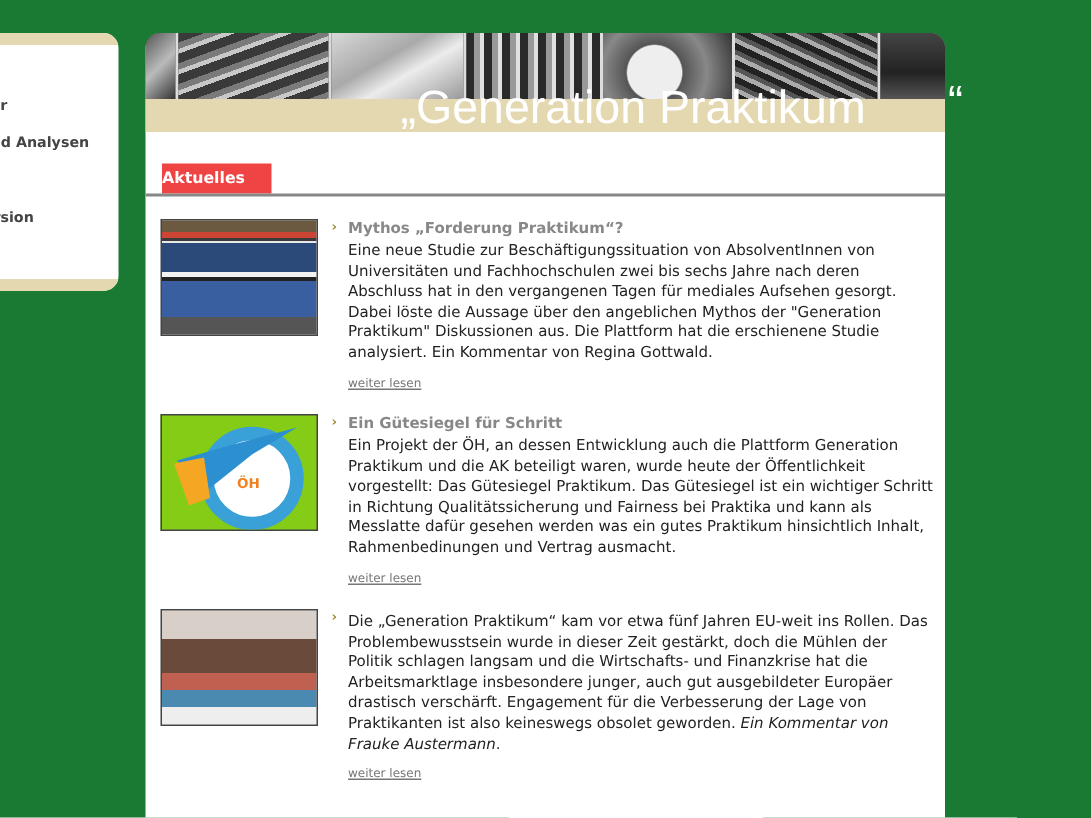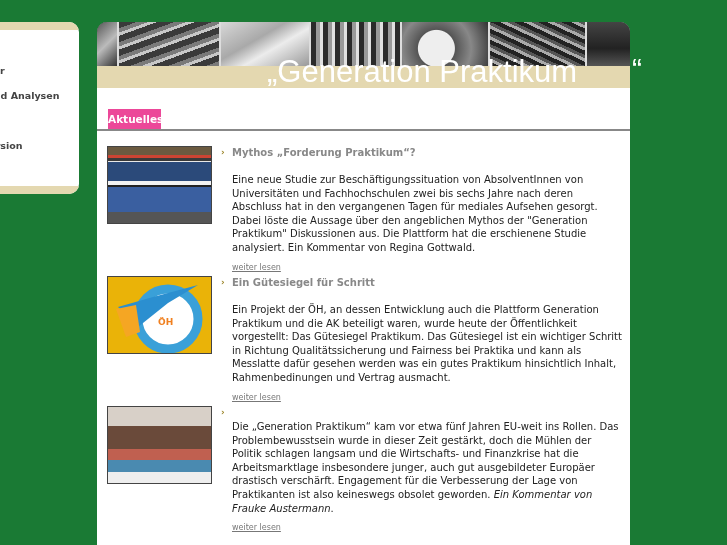--- a/index.html
+++ b/index.html
@@ -31,34 +31,34 @@
   .banner-title {
     position:absolute; left:170px; top:32px; font-family:"Liberation Sans", sans-serif;
     font-size:31px; color:#fff; white-space:nowrap; letter-spacing:0px;
   }
   .close-quote {
     position:absolute; left:632px; top:52px; font-family:"Liberation Sans", sans-serif;
     font-size:30px; color:#fff;
   }
 
   .tab {
-    position:absolute; left:11px; top:87px; width:53px; height:20px; background:#ec4899;
-    color:#fff; font-weight:bold; font-size:10.5px; text-align:center; line-height:20px;
+    position:absolute; left:11px; top:87px; width:73px; height:20px; background:#ef4444;
+    color:#fff; font-weight:bold; font-size:10.5px; line-height:20px;
   }
   .tabline { position:absolute; left:0; top:107px; width:533px; height:2px; background:#888; }
 
   .article { position:absolute; left:10px; width:515px; }
   .thumb {
     position:absolute; left:0; top:0; width:105px; height:78px; border:1px solid #444; box-sizing:border-box; overflow:hidden;
   }
   .content { position:absolute; left:125px; top:0; width:390px; }
   .date { font-size:8.5px; font-weight:bold; color:#a08a30; line-height:11px; }
   .title { font-size:10px; font-weight:bold; color:#888; line-height:13px; position:relative; }
   .title .arrow { position:absolute; left:-11px; top:0; color:#a08a30; font-size:9px; }
-  .body { font-size:10px; color:#222; line-height:13.6px; margin-top:14px; }
+  .body { font-size:10px; color:#222; line-height:13.6px; margin-top:2px; }
   .body i { font-style:italic; }
   .more { font-size:8px; color:#777; text-decoration:underline; line-height:11px; display:inline-block; }
 </style>
 </head>
 <body>
 
 <div class="sidebar">
   <div class="topbar"></div>
   <ul>
     <li>Aktuelles</li>
@@ -99,21 +99,21 @@
       <div class="title">
         <span class="arrow">›</span>
         <span>Mythos „Forderung Praktikum“?</span>
       </div>
       <div class="body">Eine neue Studie zur Beschäftigungssituation von AbsolventInnen von Universitäten und Fachhochschulen zwei bis sechs Jahre nach deren Abschluss hat in den vergangenen Tagen für mediales Aufsehen gesorgt. Dabei löste die Aussage über den angeblichen Mythos der "Generation Praktikum" Diskussionen aus. Die Plattform hat die erschienene Studie analysiert. Ein Kommentar von Regina Gottwald.</div>
       <span class="more">weiter lesen</span>
     </div>
   </div>
 
   <div class="article" style="top:254px;">
-    <div class="thumb" style="background:#eab308;text-align:right;">
+    <div class="thumb" style="background:#84cc16;text-align:right;">
       <svg width="105" height="78" viewBox="0 0 105 78">
         <circle cx="60" cy="42" r="30" fill="#fff" stroke="#3aa0d8" stroke-width="9"></circle>
         <path d="M10 30 L45 20 L90 8 L60 26 L30 50 Z" fill="#2b8fd0"></path>
         <path d="M8 32 L28 28 L32 55 L18 60 Z" fill="#f5a623"></path>
         <text x="50" y="48" font-size="9" fill="#f08020" font-family="DejaVu Sans, sans-serif" font-weight="bold">ÖH</text>
       </svg>
     </div>
     <div class="content">
       <div class="title">
         <span class="arrow">›</span>

